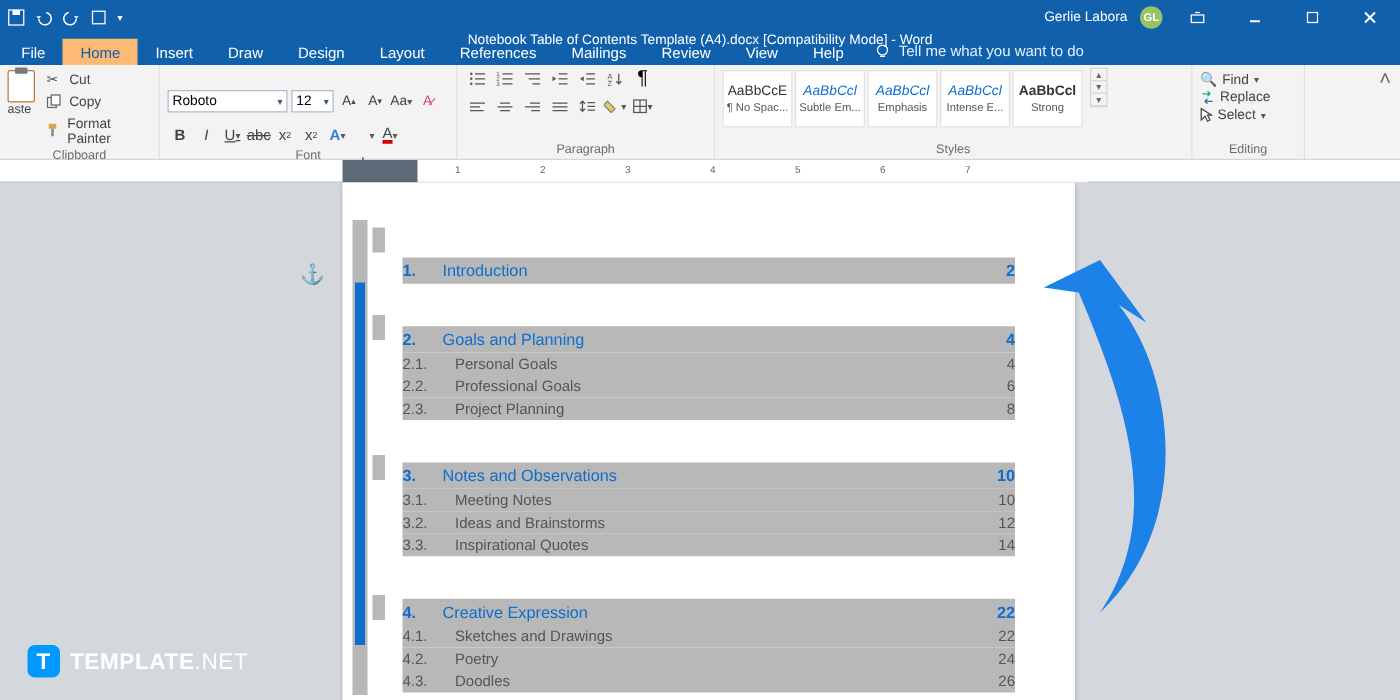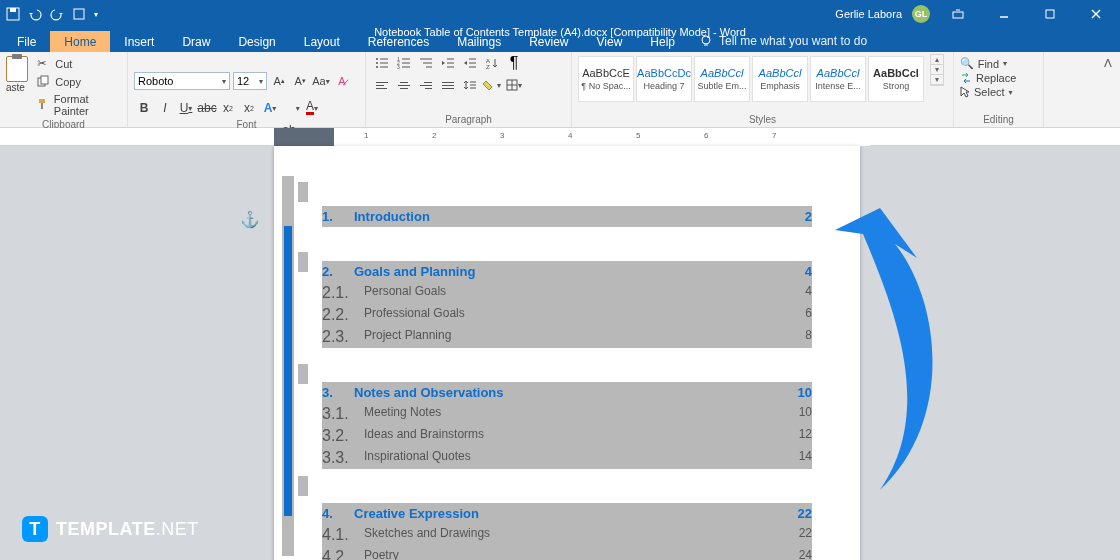--- a/index.html
+++ b/index.html
@@ -84,24 +84,24 @@
 .page { position: absolute; left: 274px; top: 0; width: 586px; background: #fff; box-shadow: 0 1px 4px rgba(0,0,0,0.3); padding: 60px 48px 30px 48px; min-height: 500px; }
 .anchor { position: absolute; left: -34px; top: 64px; color: #4a6b8a; }
 .vbar { position: absolute; left: 8px; top: 30px; width: 12px; height: 380px; background: #b8b8b8; }
 .vbar-inner { position: absolute; left: 2px; top: 50px; width: 8px; bottom: 40px; background: #0d6ecd; }
 .selgap { position: absolute; left: 24px; width: 10px; height: 20px; background: #b8b8b8; }
 
 .toc { font-size: 13px; color: #333; }
 .toc-row { display: flex; padding: 3px 0; }
 .toc-row.sel { background: #b8b8b8; }
 .toc-num { width: 32px; color: #0d6ecd; font-weight: 700; font-size: 13px; }
-.toc-title { flex: 1; color: #0d6ecd; font-weight: 700; font-size: 13px; }
+.toc-title { flex: 1; color: #0d6ecd; font-weight: 400; font-size: 13px; }
 .toc-page { color: #0d6ecd; font-weight: 700; font-size: 13px; }
 .toc-sub { display: flex; padding: 2px 0; background: #b8b8b8; }
-.toc-subnum { width: 38px; padding-left: 0; font-size: 16px; color: #555; }
+.toc-subnum { width: 38px; padding-left: 0; font-size: 12px; color: #555; }
 .toc-subtitle { flex: 1; font-size: 12px; color: #555; padding-left: 4px; }
 .toc-subpage { font-size: 12px; color: #555; }
 .toc-gap { height: 34px; }
 
 
 .arrow { position: absolute; right: 145px; top: 190px; pointer-events: none; }
 
 
 .watermark { position: absolute; left: 22px; bottom: 18px; display: flex; align-items: center; gap: 8px; color: #fff; font-size: 18px; font-weight: 700; letter-spacing: 0.5px; }
 .wm-badge { width: 26px; height: 26px; border-radius: 6px; background: #0099ff; display: flex; align-items: center; justify-content: center; color: #fff; font-weight: 900; }
@@ -382,24 +382,20 @@
   </div>
 
   <div class="group" style="width:382px">
     <div class="group-content">
       <div class="styles-gallery" id="styles-gallery">
           <div class="stylecell">
             <div class="samp ">AaBbCcE</div>
             <div>¶ No Spac...</div>
           </div>
           <div class="stylecell">
-            <div class="samp blue">AaBbCcDc</div>
-            <div>Heading 7</div>
-          </div>
-          <div class="stylecell">
             <div class="samp italicblue">AaBbCcl</div>
             <div>Subtle Em...</div>
           </div>
           <div class="stylecell">
             <div class="samp italicblue">AaBbCcl</div>
             <div>Emphasis</div>
           </div>
           <div class="stylecell">
             <div class="samp italicblue">AaBbCcl</div>
             <div>Intense E...</div>

